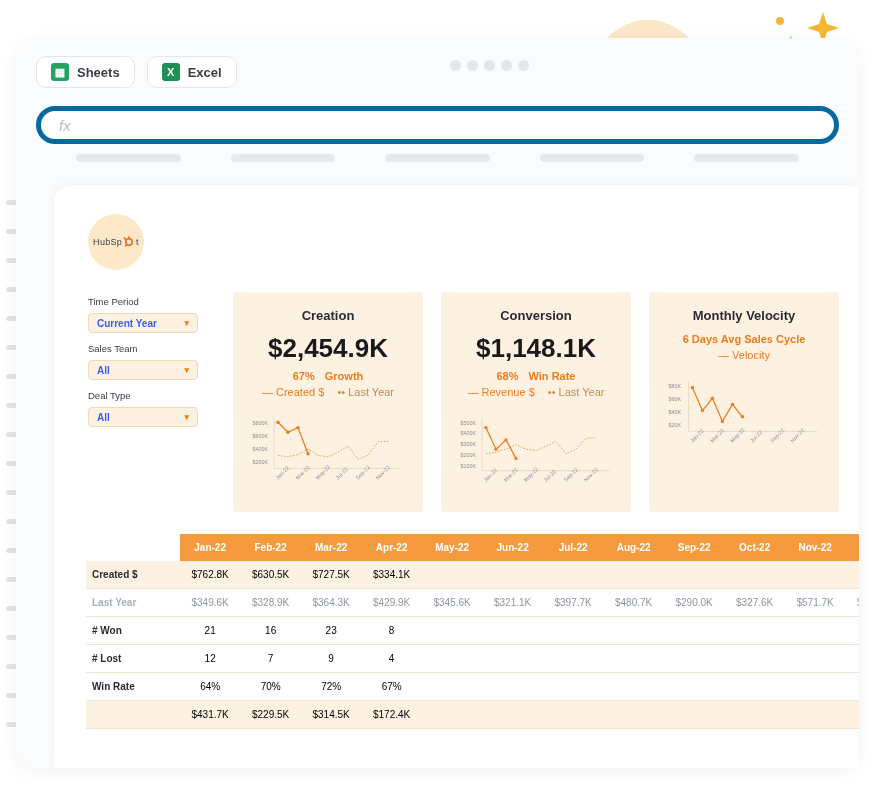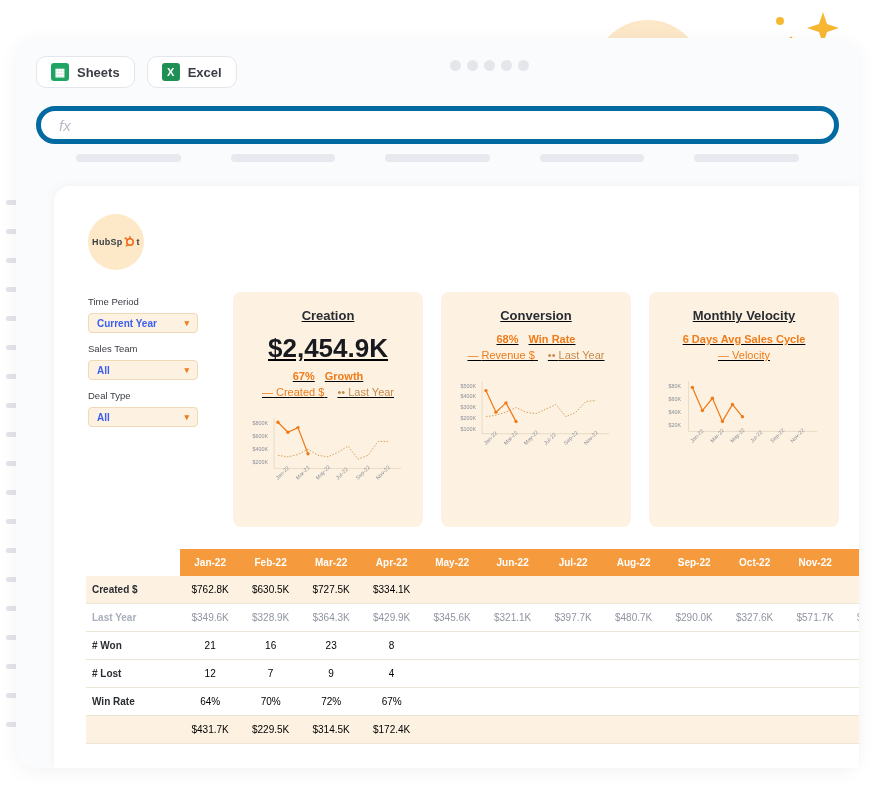--- a/index.html
+++ b/index.html
@@ -35,33 +35,33 @@
   .win-dots{position:absolute;right:330px;top:22px;display:flex;gap:6px;}
   .win-dots span{width:11px;height:11px;border-radius:50%;background:#e4e6eb;}
 
   .fx-bar{margin:18px 20px 0;background:#fff;border:5px solid #0369a1;border-radius:24px;height:38px;display:flex;align-items:center;padding:0 18px;color:#b7bcc6;font-style:italic;font-size:15px;}
 
   .ghost-tabs{display:flex;gap:50px;padding:10px 60px 0;}
   .ghost-tabs span{height:8px;flex:1;border-radius:5px;background:#e7e9ee;max-width:120px;}
 
   .sheet{position:absolute;left:38px;right:0;top:148px;bottom:0;background:#fff;border-radius:16px 0 0 0;box-shadow:-2px -2px 10px rgba(0,0,0,0.03);padding:28px 0 0 34px;overflow:hidden;}
 
-  .hs-badge{width:56px;height:56px;border-radius:50%;background:#fde8c8;display:flex;align-items:center;justify-content:center;font-size:9px;font-weight:700;letter-spacing:.3px;}
+  .hs-badge{width:56px;height:56px;border-radius:50%;background:#fde8c8;display:flex;align-items:center;justify-content:center;font-size:9px;font-weight:400;letter-spacing:.3px;}
   .hs-badge span{color:#3a3d44;}
   .hs-badge .dot-accent{width:14px;height:14px;}
 
   .body-row{display:flex;gap:35px;margin-top:22px;}
 
   .filters{width:110px;display:flex;flex-direction:column;gap:6px;font-size:9.5px;}
   .flt-label{color:#3a3d44;margin-top:4px;}
   .flt-sel{border:1px solid var(--cream-border);background:var(--cream);border-radius:4px;height:20px;display:flex;align-items:center;justify-content:space-between;padding:0 8px;color:var(--blue);font-weight:700;font-size:10px;}
   .flt-sel .car{color:var(--orange);font-size:9px;}
 
   .cards{display:flex;gap:18px;flex:1;padding-right:20px;}
-  .card{flex:1;background:var(--cream);border-radius:8px;padding:14px 18px 15px;min-width:0;position:relative;text-decoration:underline;}
+  .card{flex:1;background:var(--cream);border-radius:2px;padding:14px 18px 0;min-width:0;position:relative;}
   .card h3{margin:2px 0 10px;text-align:center;font-size:13px;font-weight:800;color:#2a2c33;}
   .big{font-size:26px;font-weight:900;text-align:center;color:#181a1f;margin:4px 0 6px;}
   .growth{text-align:center;font-size:11px;font-weight:800;color:var(--orange);}
   .growth .pct{margin-right:10px;}
   .series-legend{text-align:center;font-size:11px;color:var(--orange);margin-top:4px;}
   .series-legend .ly{color:#c58b4c;margin-left:10px;}
   .card svg.mini{width:100%;height:110px;}
   .card .yticks text,.card .xticks text{font-size:7px;fill:#8b8f99;}
   .axis{stroke:#cfc2a8;stroke-width:.6;}
   .solid-line{stroke:var(--orange);stroke-width:1.6;fill:none;}
@@ -234,20 +234,21 @@
               <text x="87" y="90" transform="rotate(-45 87 90)">May-22</text>
               <text x="113" y="90" transform="rotate(-45 113 90)">Jul-22</text>
               <text x="139" y="90" transform="rotate(-45 139 90)">Sep-22</text>
               <text x="165" y="90" transform="rotate(-45 165 90)">Nov-22</text>
             </g>
           </svg>
         </div>
 
         <div class="card">
           <h3>Conversion</h3>
+          <div class="big">$1,148.1K</div>
           <div class="growth"><span class="pct">68%</span><span>Win Rate</span></div>
           <div class="series-legend">— <span>Revenue $</span> <span class="ly">•• <span>Last Year</span></span></div>
           <svg class="mini" viewBox="0 0 200 110">
             <g class="yticks">
               <text x="2" y="18">$500K</text>
                 <text x="2" y="32">$400K</text>
                 <text x="2" y="46">$300K</text>
                 <text x="2" y="60">$200K</text>
                 <text x="2" y="74">$100K</text>
             </g>

